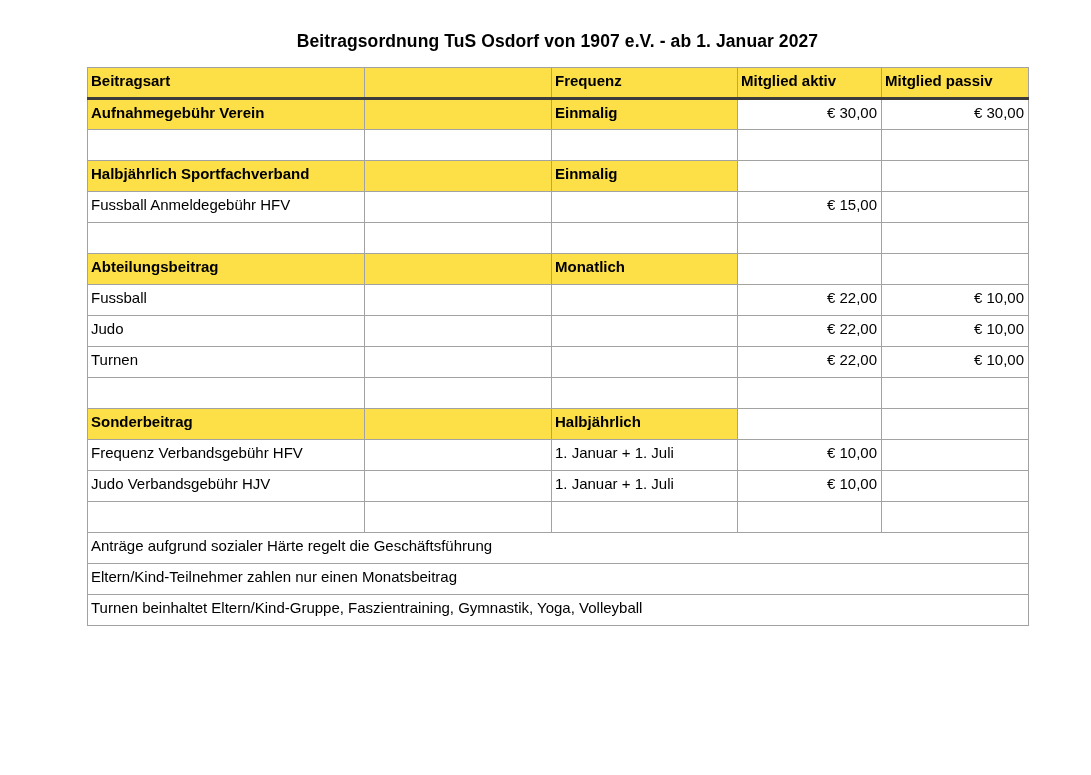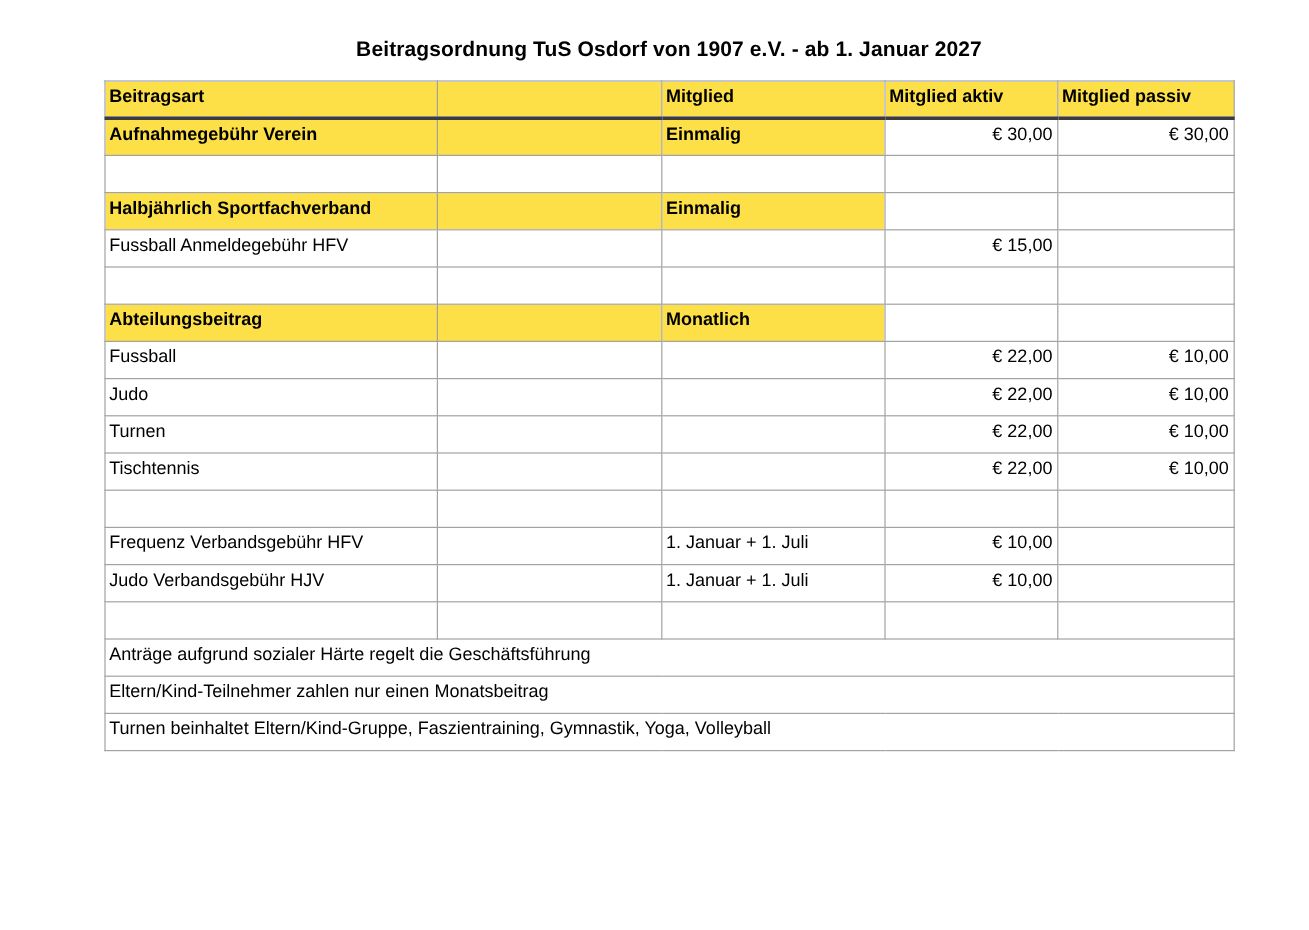--- a/index.html
+++ b/index.html
@@ -66,21 +66,21 @@
       <col class="c1">
         <col class="c2">
         <col class="c3">
         <col class="c4">
         <col class="c5">
     </colgroup>
     <thead>
       <tr>
         <th>Beitragsart</th>
         <th></th>
-        <th>Mitglied</th>
+        <th>Frequenz</th>
         <th>Mitglied aktiv</th>
         <th>Mitglied passiv</th>
       </tr>
     </thead>
     <tbody>
       <tr>
         <td class="shaded">Aufnahmegebühr Verein</td>
         <td class="shaded"></td>
         <td class="shaded">Einmalig</td>
         <td class="num">€ 30,00</td>
@@ -136,30 +136,30 @@
         <td class="num">€ 10,00</td>
       </tr>
       <tr>
         <td>Turnen</td>
         <td></td>
         <td></td>
         <td class="num">€ 22,00</td>
         <td class="num">€ 10,00</td>
       </tr>
       <tr>
-        <td>Tischtennis</td>
-        <td></td>
-        <td></td>
-        <td class="num">€ 22,00</td>
-        <td class="num">€ 10,00</td>
-      </tr>
-      <tr>
         <td></td>
         <td></td>
         <td></td>
+        <td></td>
+        <td></td>
+      </tr>
+      <tr>
+        <td class="shaded">Sonderbeitrag</td>
+        <td class="shaded"></td>
+        <td class="shaded">Halbjährlich</td>
         <td></td>
         <td></td>
       </tr>
       <tr>
         <td>Frequenz Verbandsgebühr HFV</td>
         <td></td>
         <td>1. Januar + 1. Juli</td>
         <td class="num">€ 10,00</td>
         <td></td>
       </tr>

